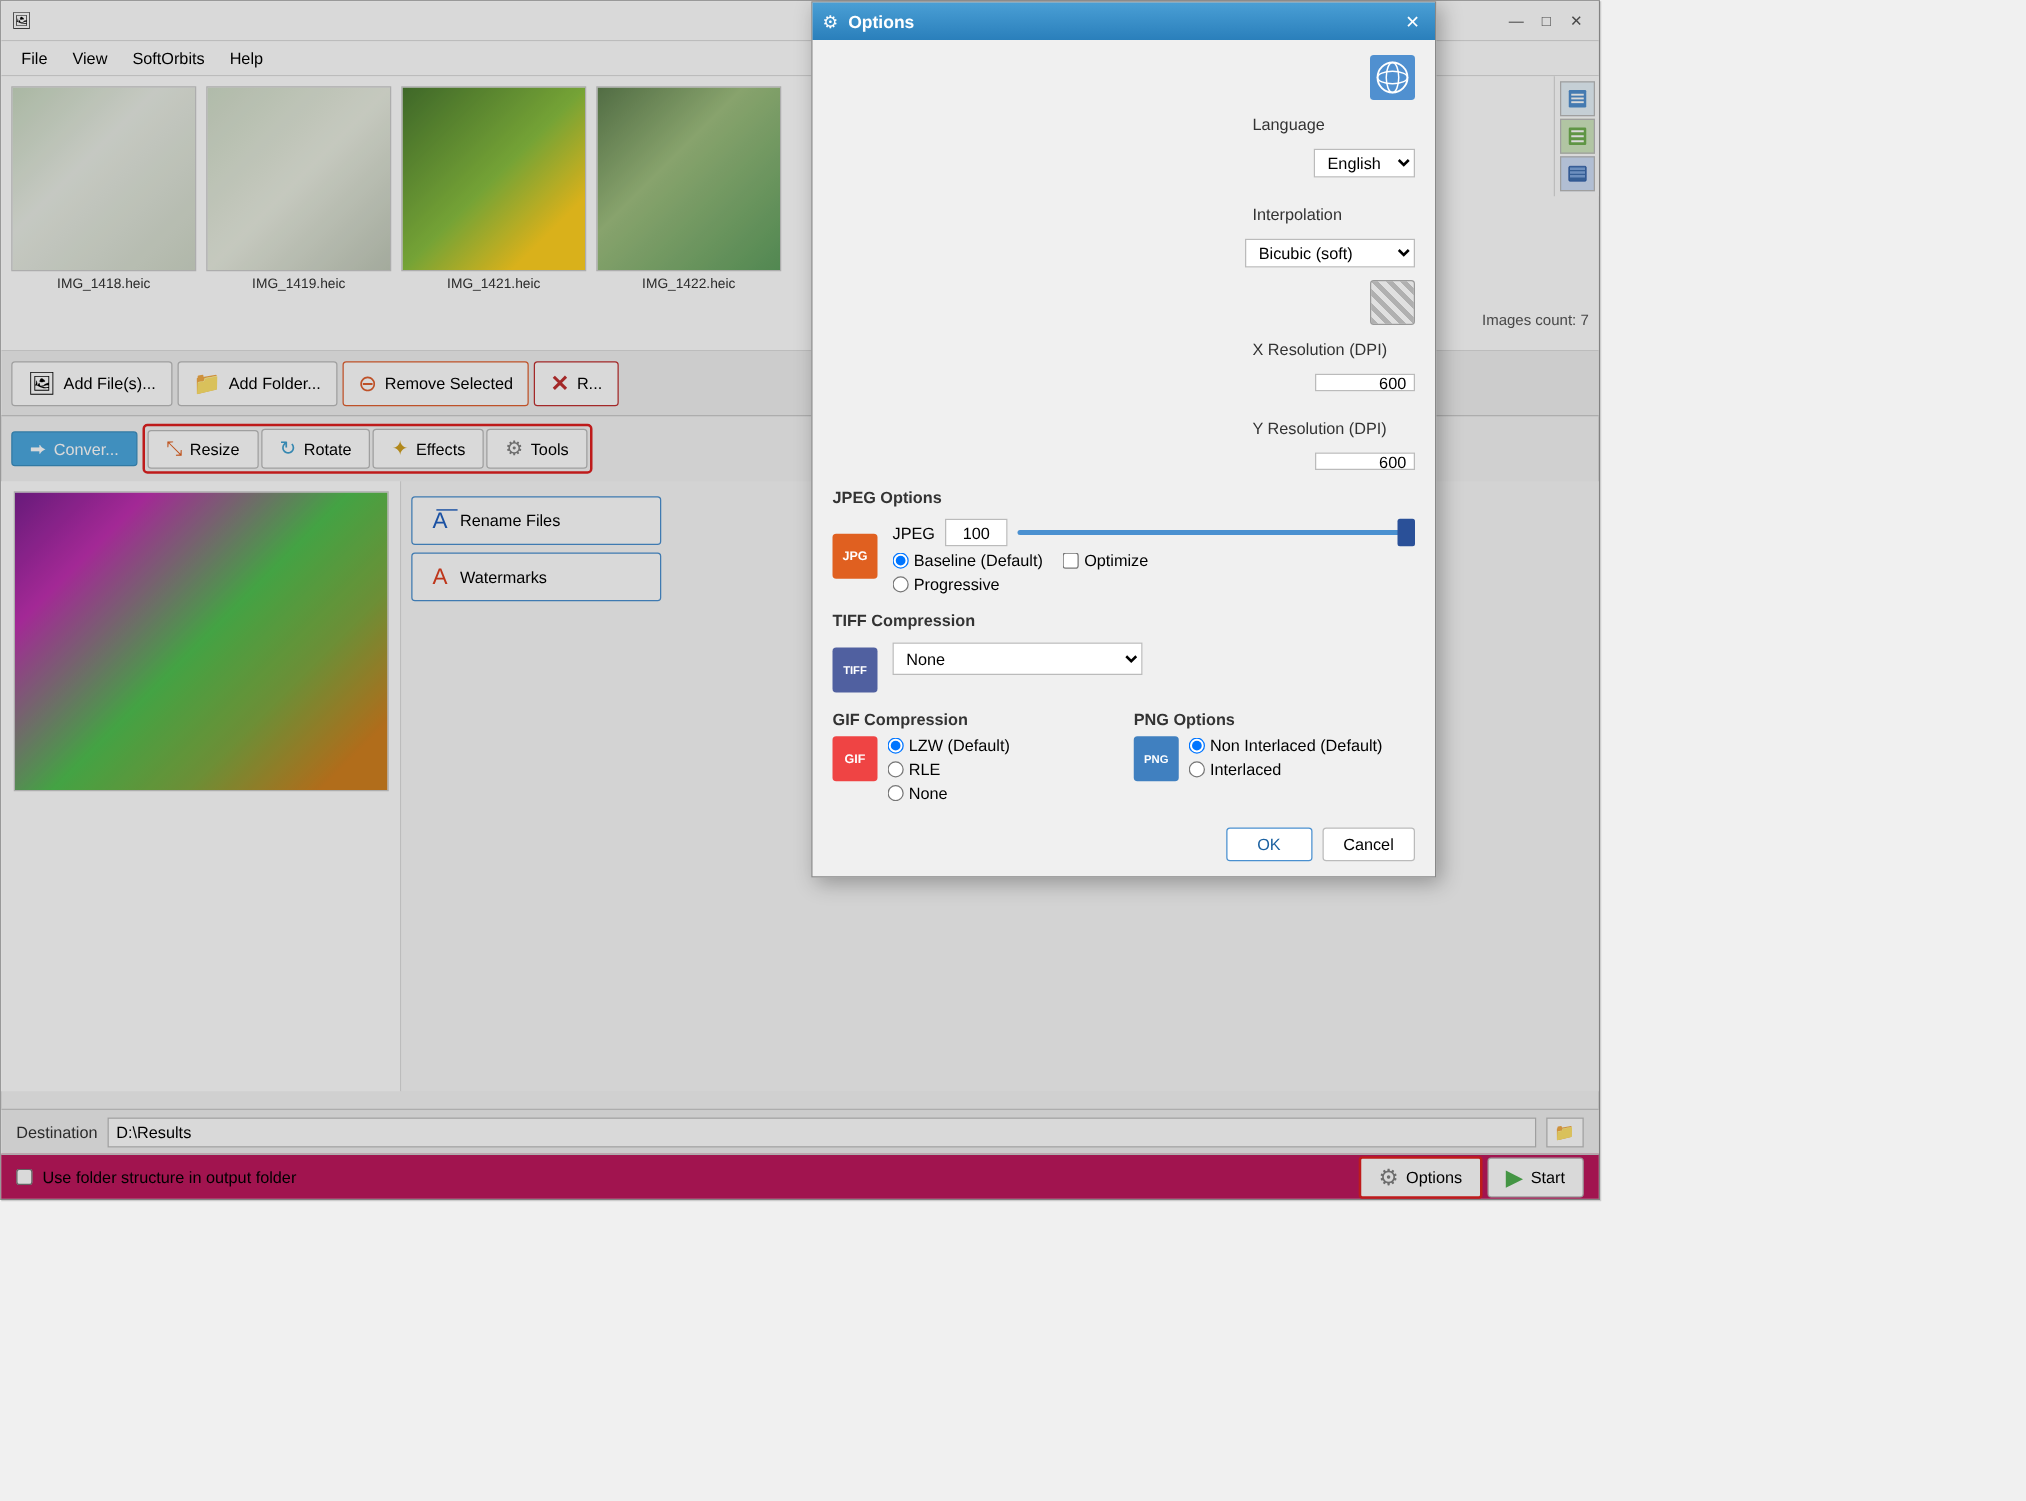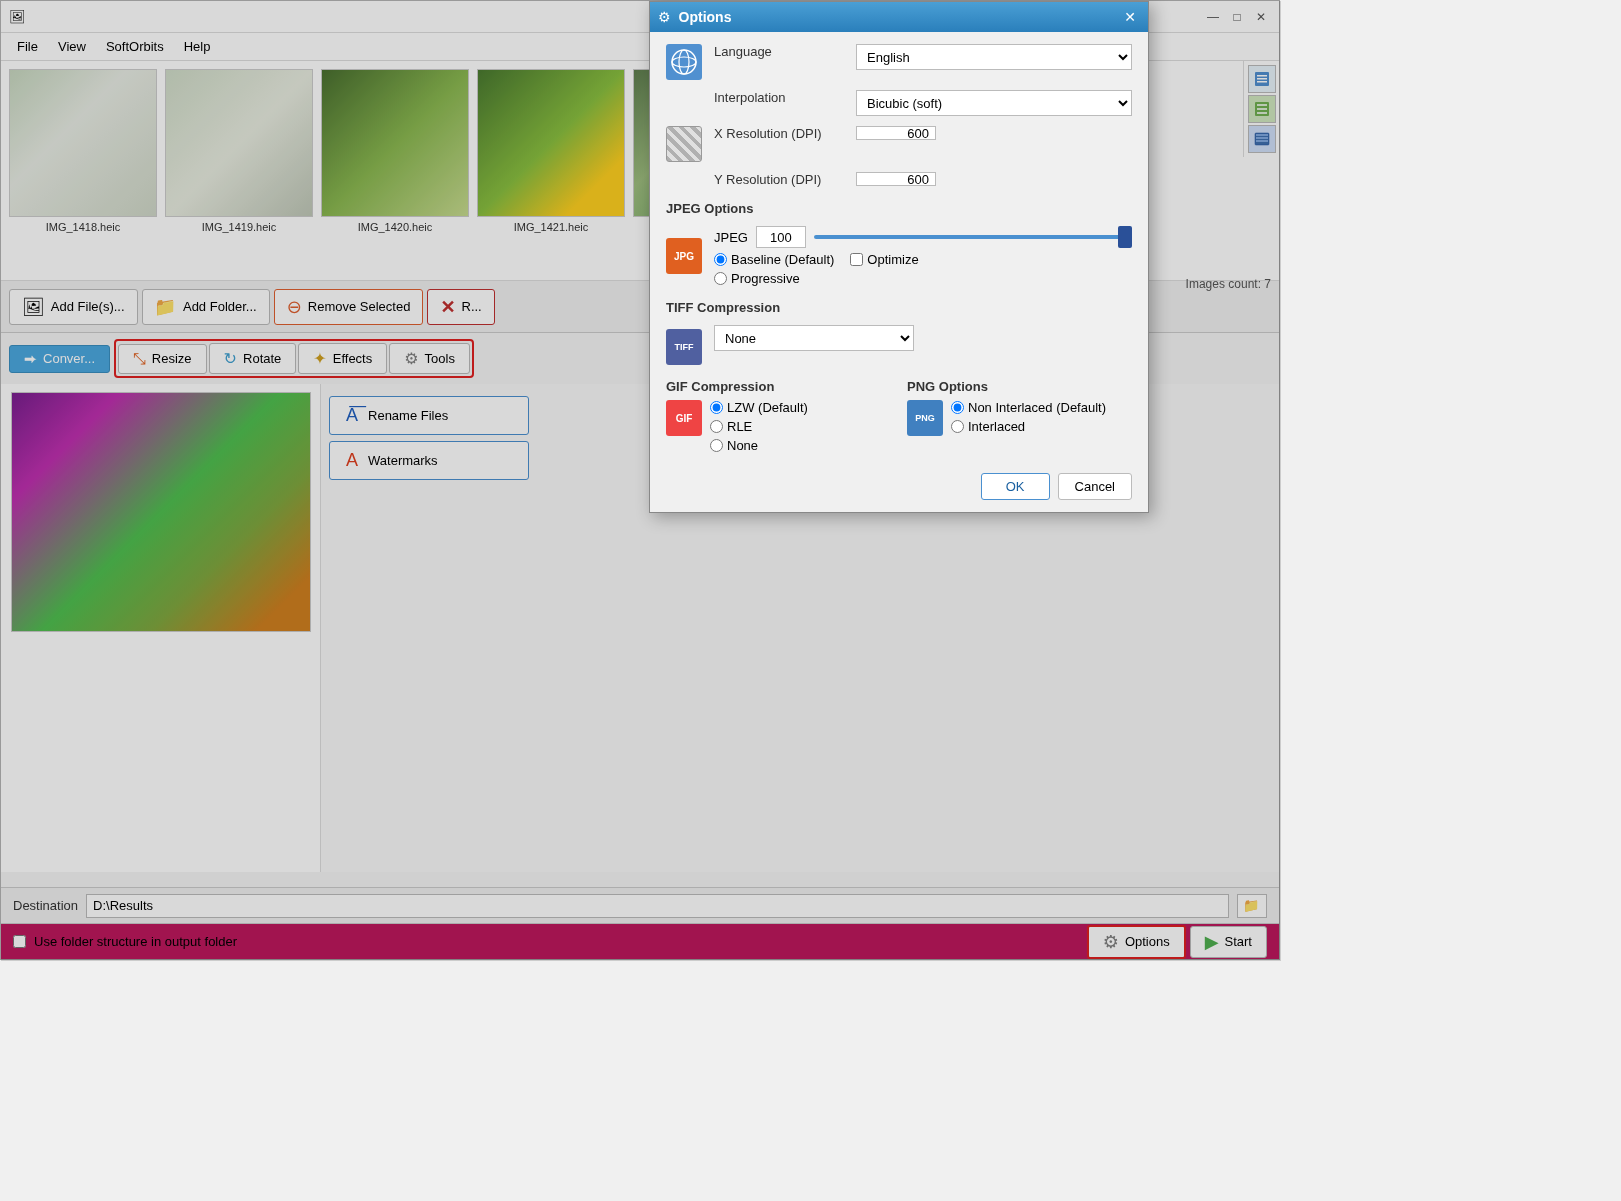--- a/index.html
+++ b/index.html
@@ -259,21 +259,21 @@
       border: 1px solid #bbb;
       border-radius: 3px;
       cursor: pointer;
       font-size: 13px;
     }
 
     
     .images-count {
       position: absolute;
       right: 8px;
-      top: 276px;
+      top: 248px;
       font-size: 12px;
       color: #555;
     }
 
     
     .right-icons {
       position: absolute;
       right: 0;
       top: 60px;
       width: 36px;
@@ -345,22 +345,23 @@
     .dialog-body {
       padding: 12px 16px;
       display: flex;
       flex-direction: column;
       gap: 10px;
     }
 
     
     .option-row {
       display: flex;
-      align-items: flex-start;
+      align-items: flex-end;
       gap: 12px;
+      flex-direction: column;
     }
     .option-icon {
       width: 36px;
       height: 36px;
       border-radius: 3px;
       display: flex;
       align-items: center;
       justify-content: center;
       flex-shrink: 0;
     }
@@ -619,24 +620,20 @@
   </div>
 
   <div class="image-strip">
     <div class="image-thumb">
       <div class="thumb-img thumb-white-flowers"></div>
       <span class="thumb-label">IMG_1418.heic</span>
     </div>
     <div class="image-thumb">
       <div class="thumb-img thumb-white-flowers" style="background: linear-gradient(135deg, #d0dcc8 0%, #e8ece0 50%, #c0c8b8 100%);"></div>
       <span class="thumb-label">IMG_1419.heic</span>
-    </div>
-    <div class="image-thumb">
-      <div class="thumb-img" style="background: linear-gradient(135deg, #4a7030 0%, #8ab850 50%, #c8dc90 100%);"></div>
-      <span class="thumb-label">IMG_1420.heic</span>
     </div>
     <div class="image-thumb">
       <div class="thumb-img thumb-yellow-flowers"></div>
       <span class="thumb-label">IMG_1421.heic</span>
     </div>
     <div class="image-thumb">
       <div class="thumb-img" style="background: linear-gradient(135deg, #608050 0%, #a0c080 40%, #60a060 100%);"></div>
       <span class="thumb-label">IMG_1422.heic</span>
     </div>
   </div>

